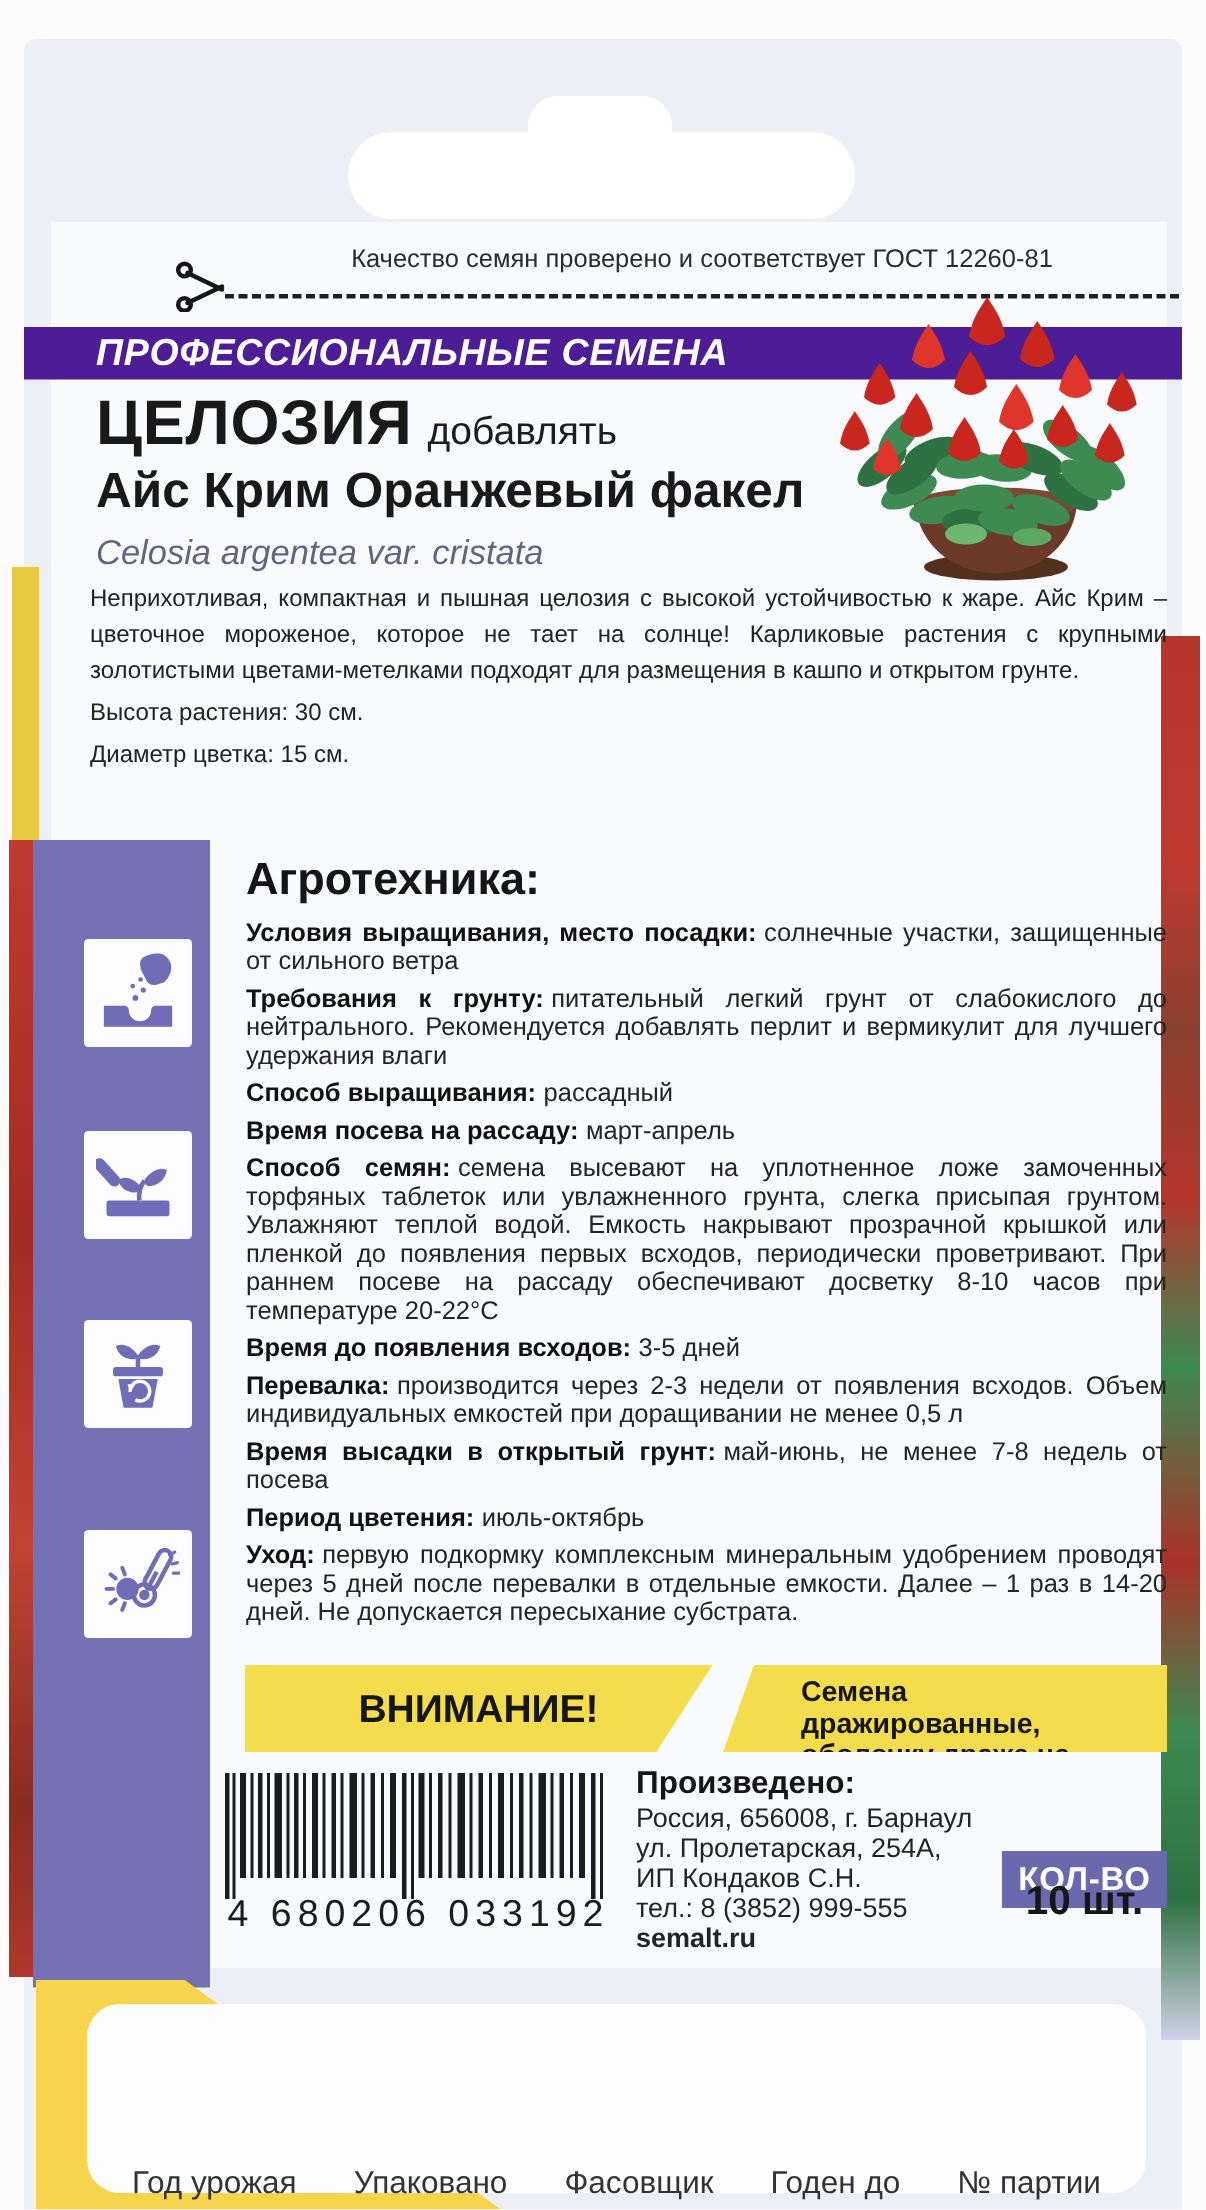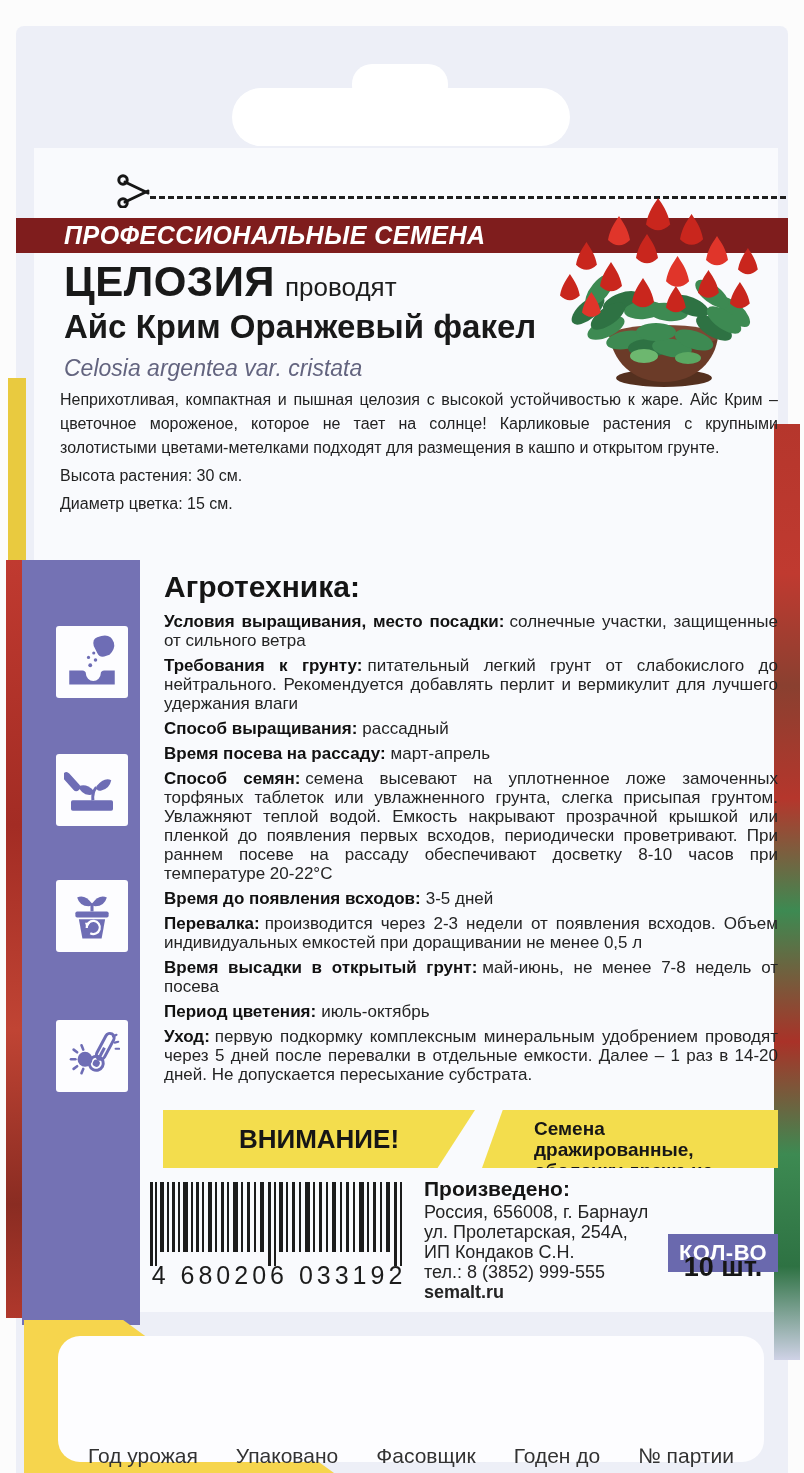--- a/index.html
+++ b/index.html
@@ -9,21 +9,21 @@
   
   .packet-bg{left:16px;top:26px;width:772px;height:1447px;background:#edeff7;border-radius:8px 8px 0 0;}
   .content-panel{left:34px;top:148px;width:744px;height:1164px;background:#f9fafd;}
   .hang-hole{left:232px;top:88px;width:338px;height:58px;border-radius:29px;background:#ffffff;}
   .hang-bump{left:352px;top:64px;width:96px;height:42px;border-radius:20px;background:#ffffff;}
   
   .gost-text{left:150px;top:163px;width:636px;text-align:center;font-size:17px;color:#2b2b2b;}
   .cut-line{left:150px;top:196px;width:636px;border-top:3px dashed #1f1f1f;}
   .scissors{left:116px;top:172px;}
   
-  .banner{left:16px;top:218px;width:772px;height:35px;background:#7f1d1d;}
+  .banner{left:16px;top:218px;width:772px;height:35px;background:#4c1d95;}
   .banner span{display:inline-block;padding-left:48px;font-size:25px;line-height:35px;
                font-weight:bold;font-style:italic;color:#fff;letter-spacing:.5px;}
   
   .title-block{left:64px;top:258px;width:480px;}
   .title-main{font-size:42px;font-weight:bold;color:#191919;letter-spacing:.5px;}
   .title-suffix{font-size:26px;color:#1d1d1d;margin-left:10px;}
   .title-variety{font-size:33px;font-weight:bold;color:#191919;margin-top:2px;}
   .title-latin{font-size:23px;font-style:italic;color:#63647f;margin-top:9px;}
   
   .desc{left:60px;top:388px;width:718px;font-size:16px;line-height:24px;text-align:justify;}
@@ -85,20 +85,21 @@
   <div class="abs scissors">
     <svg width="36" height="36" viewBox="0 0 36 36">
       <g stroke="#161616" stroke-width="3" fill="none" stroke-linecap="round">
         <line x1="9" y1="10" x2="32" y2="21"></line>
         <line x1="9" y1="30" x2="32" y2="19"></line>
         <circle cx="7" cy="8" r="4.2"></circle>
         <circle cx="7" cy="31" r="4.2"></circle>
       </g>
     </svg>
   </div>
+  <div class="abs gost-text">Качество семян проверено и соответствует ГОСТ 12260-81</div>
   <div class="abs cut-line"></div>
 
   <div class="abs banner">
     <span>ПРОФЕССИОНАЛЬНЫЕ СЕМЕНА</span>
   </div>
 
   <div class="abs flower">
     <svg id="flower-svg" width="232" height="200" viewBox="0 0 232 200">
         <ellipse cx="116" cy="188" rx="48" ry="9" fill="#54301f"></ellipse>
         <path d="M62 146 C64 170 84 192 116 192 C148 192 168 170 170 146 Z" fill="#6b3b28"></path>
@@ -135,21 +136,21 @@
         <path d="M0 24 C2 12 8 5 11 0 C14 5 20 12 22 24 C15 31 7 31 0 24 Z" fill="#c9261d" transform="translate(150 80) scale(0.95)"></path>
         <path d="M0 24 C2 12 8 5 11 0 C14 5 20 12 22 24 C15 31 7 31 0 24 Z" fill="#c9261d" transform="translate(84 88) scale(1)"></path>
         <path d="M0 24 C2 12 8 5 11 0 C14 5 20 12 22 24 C15 31 7 31 0 24 Z" fill="#c9261d" transform="translate(182 92) scale(0.9)"></path>
         <path d="M0 24 C2 12 8 5 11 0 C14 5 20 12 22 24 C15 31 7 31 0 24 Z" fill="#e0352a" transform="translate(34 102) scale(0.85)"></path>
         <path d="M0 24 C2 12 8 5 11 0 C14 5 20 12 22 24 C15 31 7 31 0 24 Z" fill="#c9261d" transform="translate(118 96) scale(0.9)"></path>
       </svg>
   </div>
 
   <div class="abs title-block">
     <div>
-      <span class="title-main">ЦЕЛОЗИЯ</span><span class="title-suffix">проводят</span>
+      <span class="title-main">ЦЕЛОЗИЯ</span><span class="title-suffix">добавлять</span>
     </div>
     <div class="title-variety">Айс Крим Оранжевый факел</div>
     <div class="title-latin">Celosia argentea var. cristata</div>
   </div>
 
   <div class="abs desc">
     <div>Неприхотливая, компактная и пышная целозия с высокой устойчивостью к жаре. Айс Крим – цветочное мороженое, которое не тает на солнце! Карликовые растения с крупными золотистыми цветами-метелками подходят для размещения в кашпо и открытом грунте.</div>
     <div class="line">Высота растения: 30 см.</div>
     <div class="line">Диаметр цветка: 15 см.</div>
   </div>

